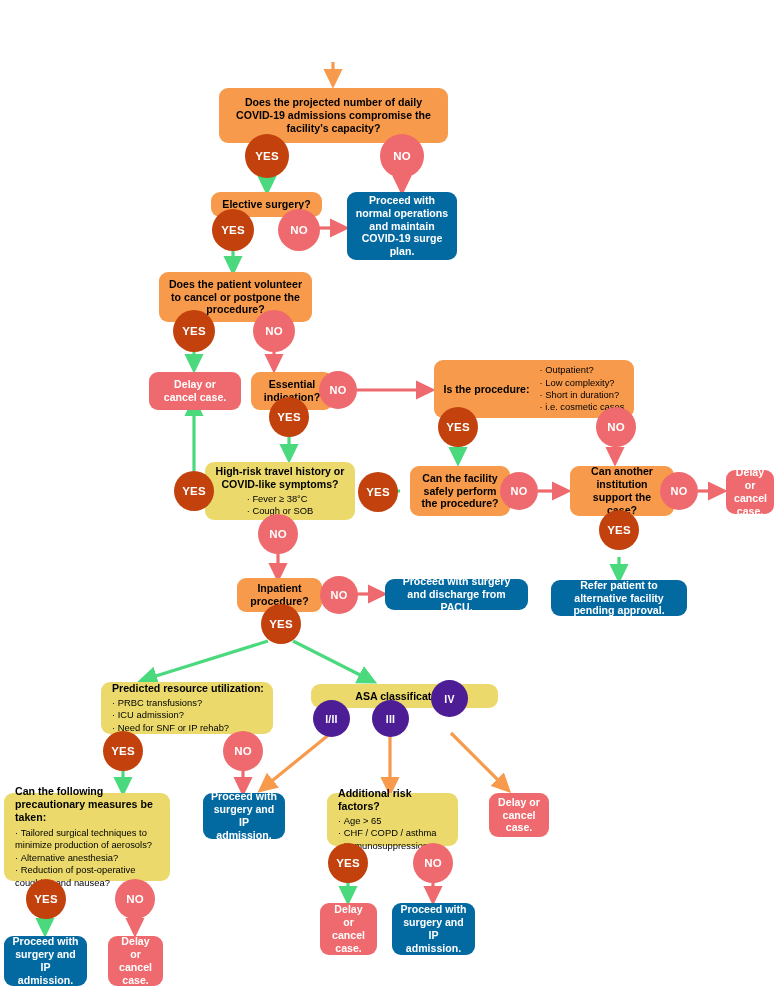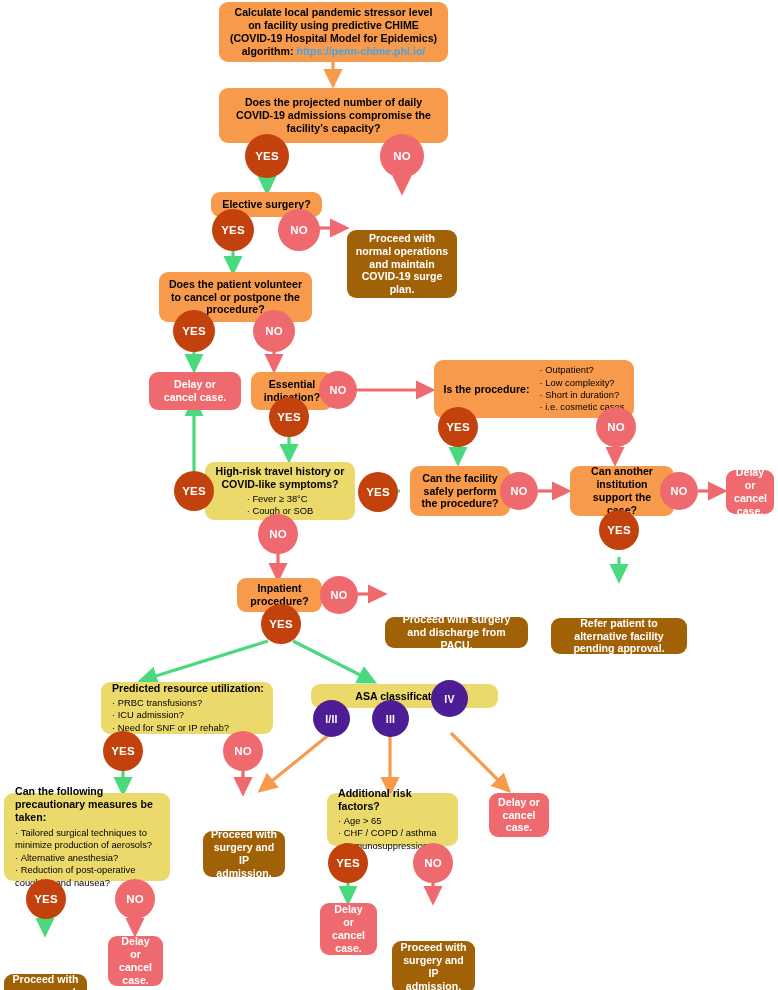--- a/index.html
+++ b/index.html
@@ -35,21 +35,21 @@
     border-radius: 9px;
     display: flex;
     align-items: center;
     justify-content: center;
     text-align: center;
     z-index: 2;
     line-height: 1.22;
   }
   .node.orange { background: #f79a4b; color: #000000; font-weight: bold; }
   .node.yellow { background: #ebda6b; color: #000000; font-weight: bold; }
-  .node.green  { background: #a16207; color: #ffffff; font-weight: bold; margin-top: 38px; }
+  .node.green  { background: #0369a1; color: #ffffff; font-weight: bold; }
   .node.red    { background: #ef6a6e; color: #ffffff; font-weight: bold; }
   .node .inner { width: 100%; padding: 0 8px; box-sizing: border-box; }
   .node.leftalign { text-align: left; }
   .node.leftalign .inner { padding-left: 11px; padding-right: 8px; }
 
   .bullets {
     text-align: left;
     font-weight: normal;
     font-size: 9.4px;
     line-height: 1.32;
@@ -149,26 +149,20 @@
 
     <line x1="45" y1="878" x2="45" y2="932" stroke="#4bd97e" stroke-width="3.2" marker-end="url(#agr)"></line>
 
     <line x1="135" y1="878" x2="135" y2="932" stroke="#ef6a6e" stroke-width="3.2" marker-end="url(#ard)"></line>
 
     <line x1="348" y1="878" x2="348" y2="900" stroke="#4bd97e" stroke-width="3.2" marker-end="url(#agr)"></line>
 
     <line x1="433" y1="878" x2="433" y2="900" stroke="#ef6a6e" stroke-width="3.2" marker-end="url(#ard)"></line>
   </svg>
 
-  <div class="node orange" style="left:219px; top:2px; width:229px; height:60px; font-size:10.6px;">
-    <div class="inner">
-      <span>Calculate local pandemic stressor level on facility using predictive CHIME (COVID-19 Hospital Model for Epidemics) algorithm:</span>
-      <span class="link">https://penn-chime.phl.io/</span>
-    </div>
-  </div>
 
   <div class="node orange" style="left:219px; top:88px; width:229px; height:55px; font-size:10.6px;">
     <div class="inner">Does the projected number of daily COVID-19 admissions compromise the facility's capacity?</div>
   </div>
   <div class="pill yes" style="left:245px; top:134px; width:44px; height:44px; font-size:11.5px;">
     <span>YES</span>
   </div>
   <div class="pill no" style="left:380px; top:134px; width:44px; height:44px; font-size:11.5px;">
     <span>NO</span>
   </div>

